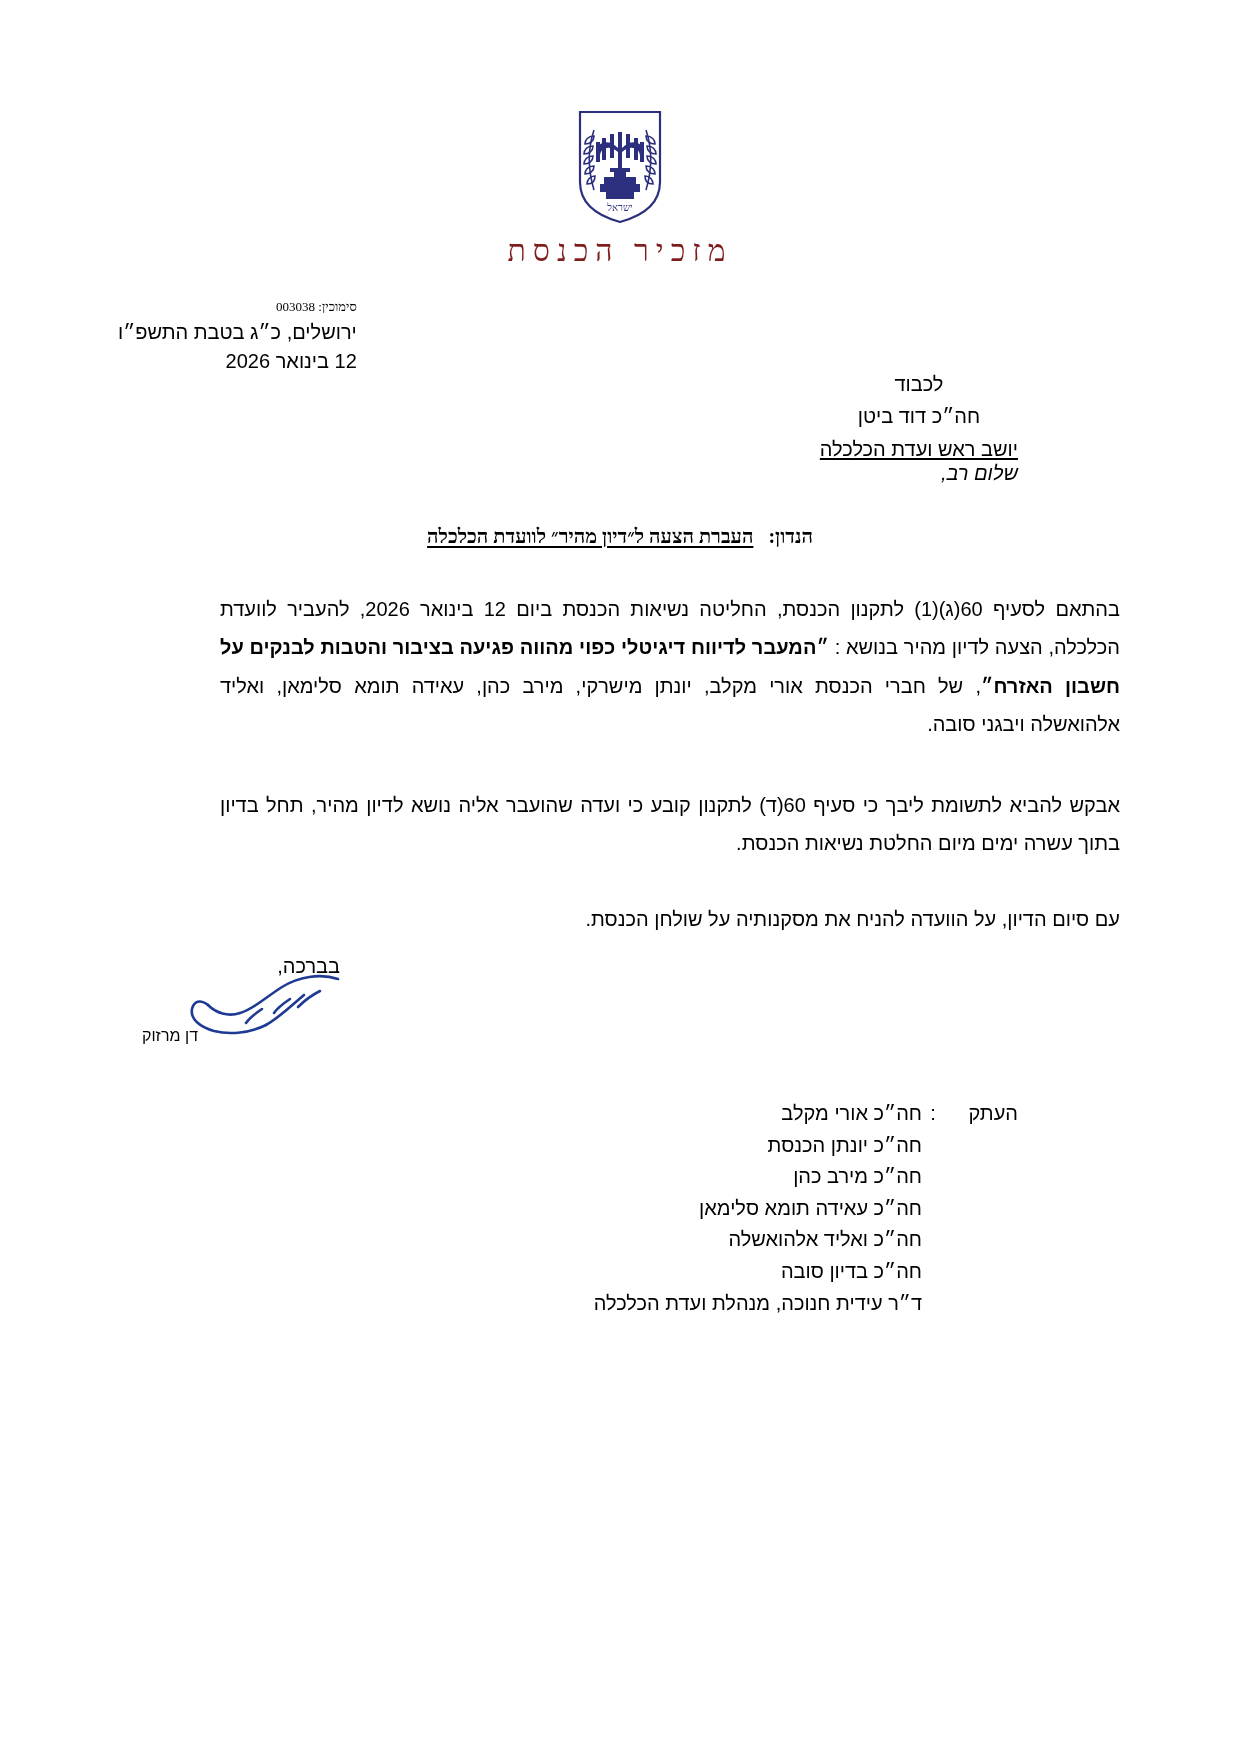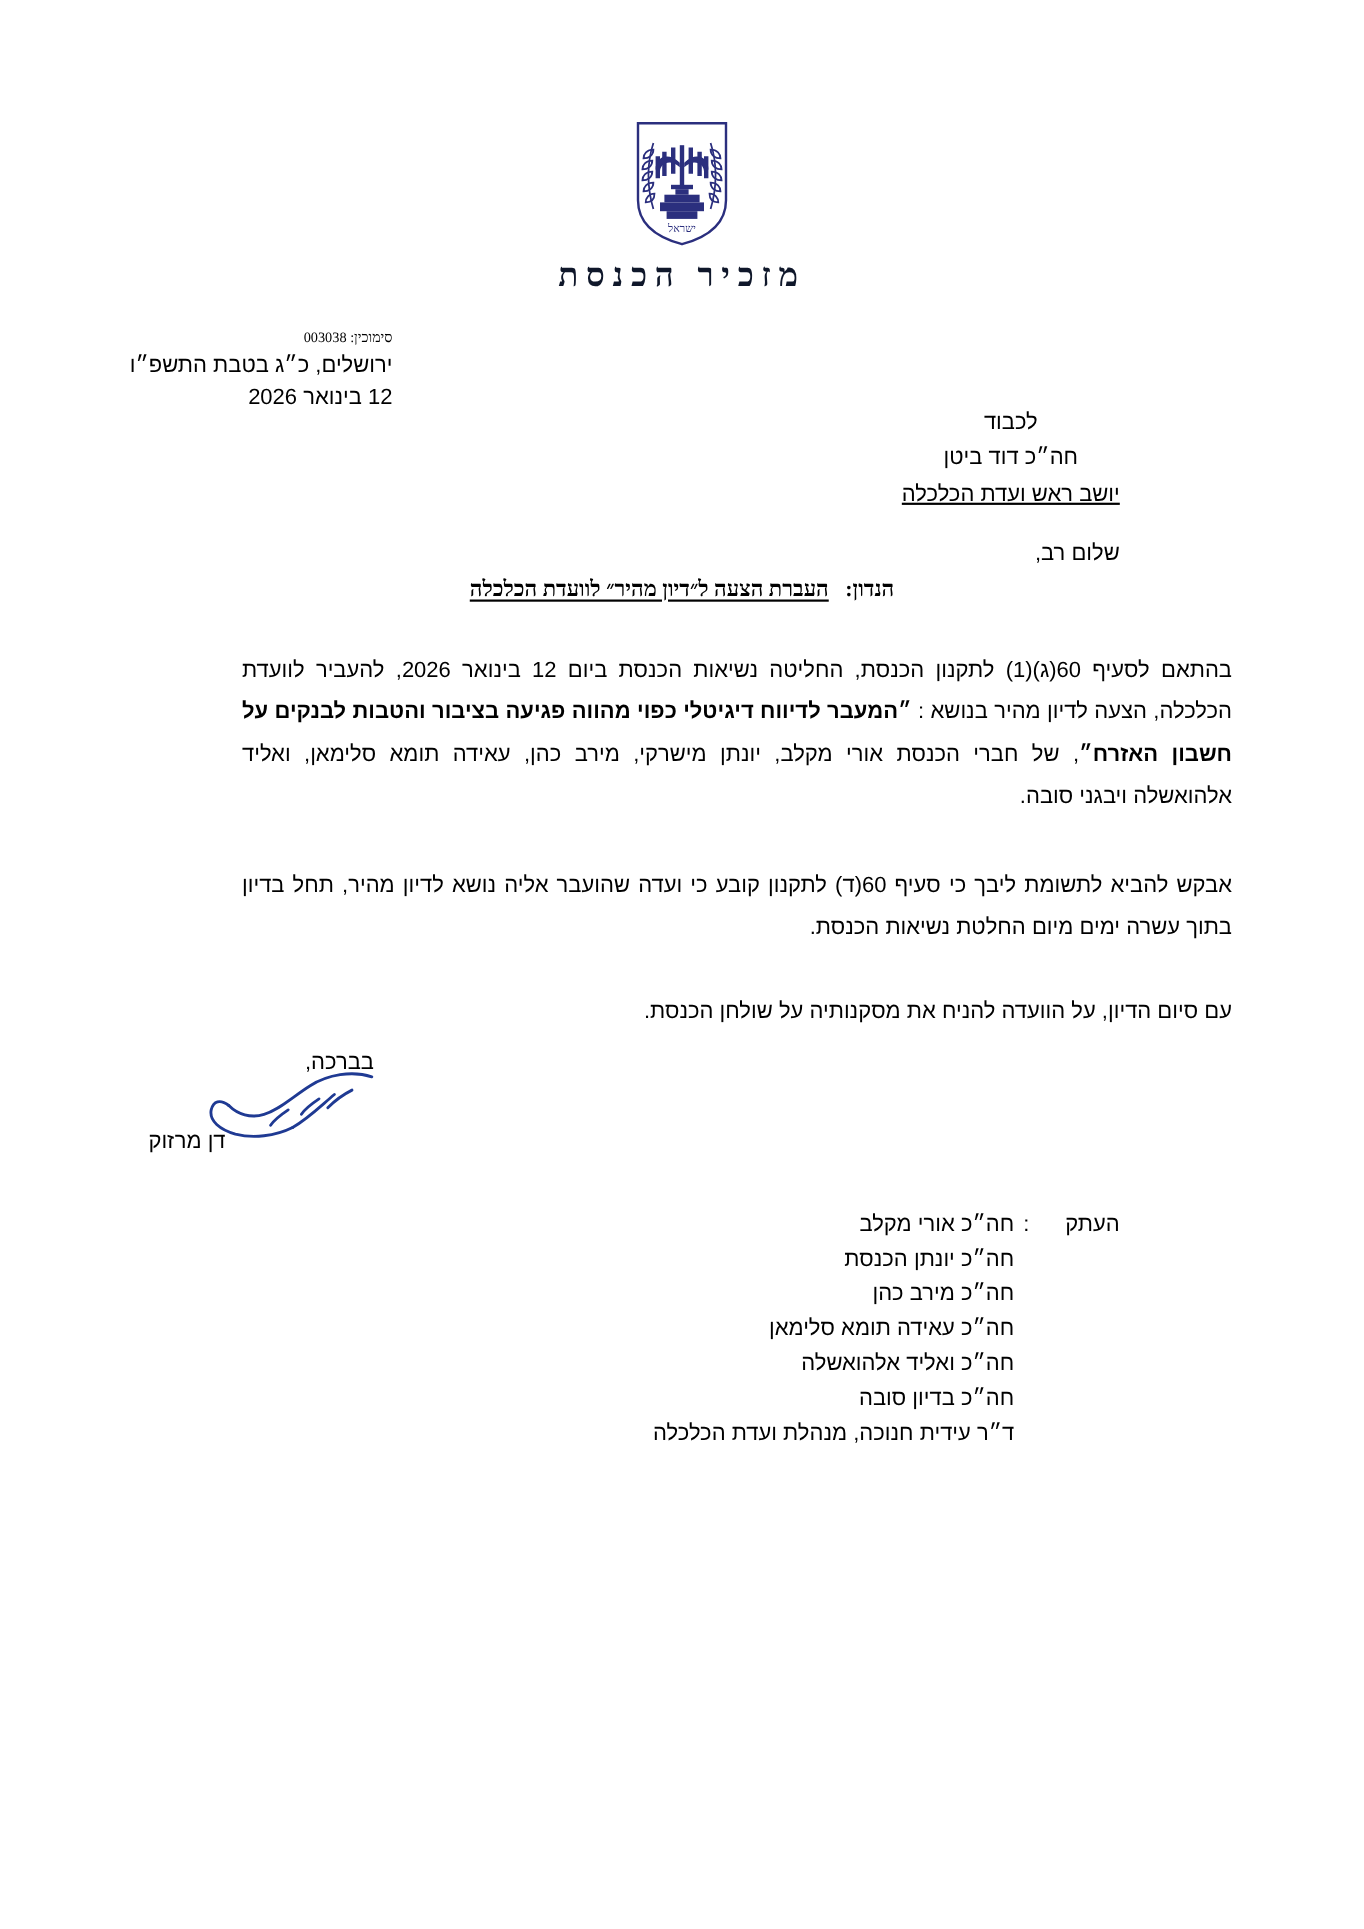--- a/index.html
+++ b/index.html
@@ -30,24 +30,24 @@
     right: 0;
     text-align: center;
   }
   .emblem {
     display: block;
     margin: 0 auto;
   }
   .letterhead-title {
     margin-top: 8px;
     font-family: "Liberation Serif", "DejaVu Serif", serif;
-    font-weight: bold;
+    font-weight: normal;
     font-size: 30px;
     letter-spacing: 7px;
-    color: #0f172a;
+    color: #7f1d1d;
     direction: rtl;
   }
 
   
   .refblock {
     position: absolute;
     top: 298px;
     left: 118px;
     text-align: right;
     direction: rtl;
@@ -77,24 +77,25 @@
     font-size: 20px;
   }
   .addressee .underlined {
     text-decoration: underline;
     text-underline-offset: 2px;
   }
 
   
   .greeting {
     position: absolute;
-    top: 492px;
+    top: 462px;
     right: 222px;
     font-size: 20px;
     direction: rtl;
+    font-style: italic;
   }
 
   
   .subject {
     position: absolute;
     top: 525px;
     left: 0;
     right: 0;
     text-align: center;
     font-family: "Liberation Serif", "DejaVu Serif", serif;
@@ -149,21 +150,21 @@
     left: 170px;
     width: 200px;
     height: 90px;
   }
   .sig-name {
     position: absolute;
     top: 72px;
     left: 0;
     width: 340px;
     text-align: center;
-    font-size: 20px;
+    font-size: 16px;
     direction: rtl;
   }
 
   
   .copies {
     position: absolute;
     top: 1098px;
     right: 222px;
     direction: rtl;
     font-size: 20px;

